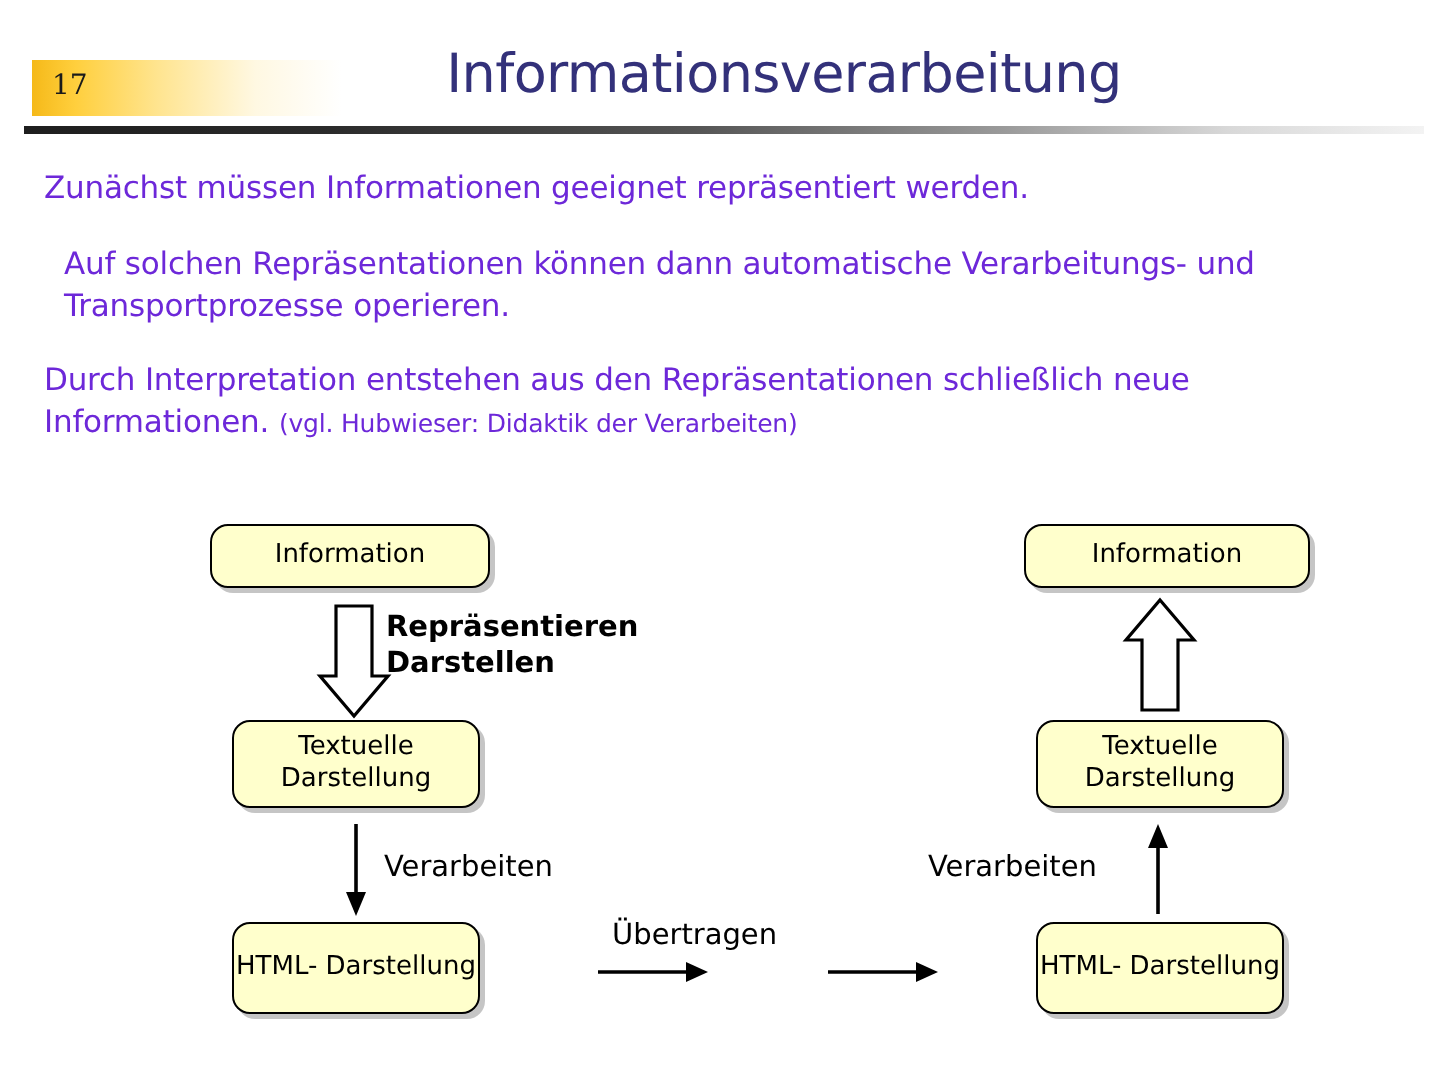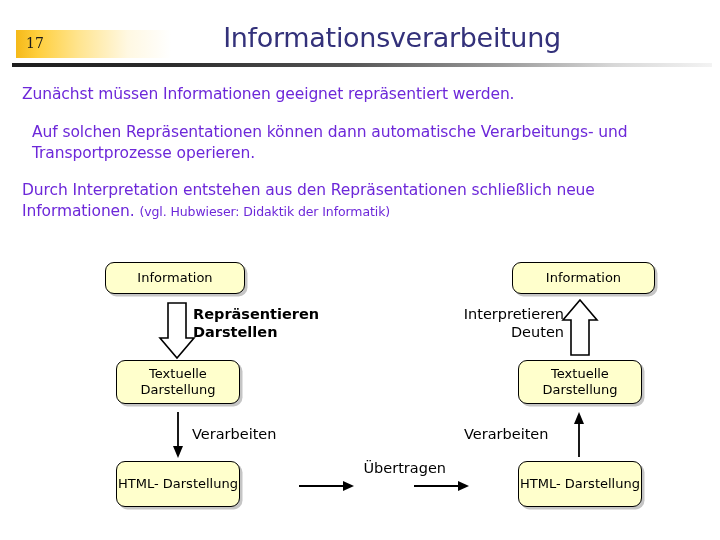--- a/index.html
+++ b/index.html
@@ -118,21 +118,21 @@
   #box-html-left      { left: 100px; top: 213px; width: 124px; height: 46px; }
   #box-info-right     { left: 496px; top: 14px;  width: 143px; height: 32px; }
   #box-text-right     { left: 502px; top: 112px; width: 124px; height: 44px; }
   #box-html-right     { left: 502px; top: 213px; width: 124px; height: 46px; }
 
   
   #label-repraesentieren { left: 177px; top: 57px;  width: 170px; font-weight: bold; }
   #label-interpretieren  { left: 398px; top: 57px;  width: 150px; }
   #label-verarbeiten-l   { left: 176px; top: 177px; width: 140px; }
   #label-verarbeiten-r   { left: 448px; top: 177px; width: 140px; }
-  #label-uebertragen     { left: 290px; top: 211px; width: 140px; text-align: right; }
+  #label-uebertragen     { left: 290px; top: 211px; width: 140px; text-align: left; }
 
   
   #arrow-layer {
     position: absolute;
     left: 0; top: 0;
     width: 720px; height: 292px;
     pointer-events: none;
   }
 </style>
 </head>
@@ -140,21 +140,21 @@
 
 <div id="slide-header">
   <div id="page-number-badge"></div>
   <div id="page-number-text">17</div>
   <div id="slide-title">Informationsverarbeitung</div>
   <div id="header-rule"></div>
 </div>
 
 <div class="body-par" id="par-1">Zunächst müssen Informationen geeignet repräsentiert werden.</div>
 <div class="body-par" id="par-2">Auf solchen Repräsentationen können dann automatische Verarbeitungs- und Transportprozesse operieren.</div>
-<div class="body-par" id="par-3"><span>Durch Interpretation entstehen aus den Repräsentationen schließlich neue Informationen.</span> <span class="citation">(vgl. Hubwieser: Didaktik der Informatik)</span></div>
+<div class="body-par" id="par-3"><span>Durch Interpretation entstehen aus den Repräsentationen schließlich neue Informationen.</span> <span class="citation">(vgl. Hubwieser: Didaktik der Verarbeiten)</span></div>
 
 <div id="diagram">
 
   <svg id="arrow-layer" viewBox="0 0 720 292">
 
     <polygon points="152,55 170,55 170,90 178,90 161,110 144,90 152,90" fill="#ffffff" stroke="#000000" stroke-width="1.6" stroke-linejoin="miter"></polygon>
 
     <polygon points="564,52 581,72 573,72 573,107 555,107 555,72 547,72" fill="#ffffff" stroke="#000000" stroke-width="1.6" stroke-linejoin="miter"></polygon>
 
     <line x1="162" y1="164" x2="162" y2="203" stroke="#000000" stroke-width="1.8"></line>
@@ -175,18 +175,16 @@
   <div class="node-box" id="box-html-left">HTML-
 Darstellung</div>
   <div class="node-box" id="box-info-right">Information</div>
   <div class="node-box" id="box-text-right">Textuelle
 Darstellung</div>
   <div class="node-box" id="box-html-right">HTML-
 Darstellung</div>
 
   <div class="edge-label" id="label-repraesentieren">Repräsentieren
 Darstellen</div>
-  <div class="edge-label right-align" id="label-interpretieren">Interpretieren
-Deuten</div>
   <div class="edge-label" id="label-verarbeiten-l">Verarbeiten</div>
   <div class="edge-label" id="label-verarbeiten-r">Verarbeiten</div>
   <div class="edge-label" id="label-uebertragen">Übertragen</div>
 </div>
 
 </body></html>

